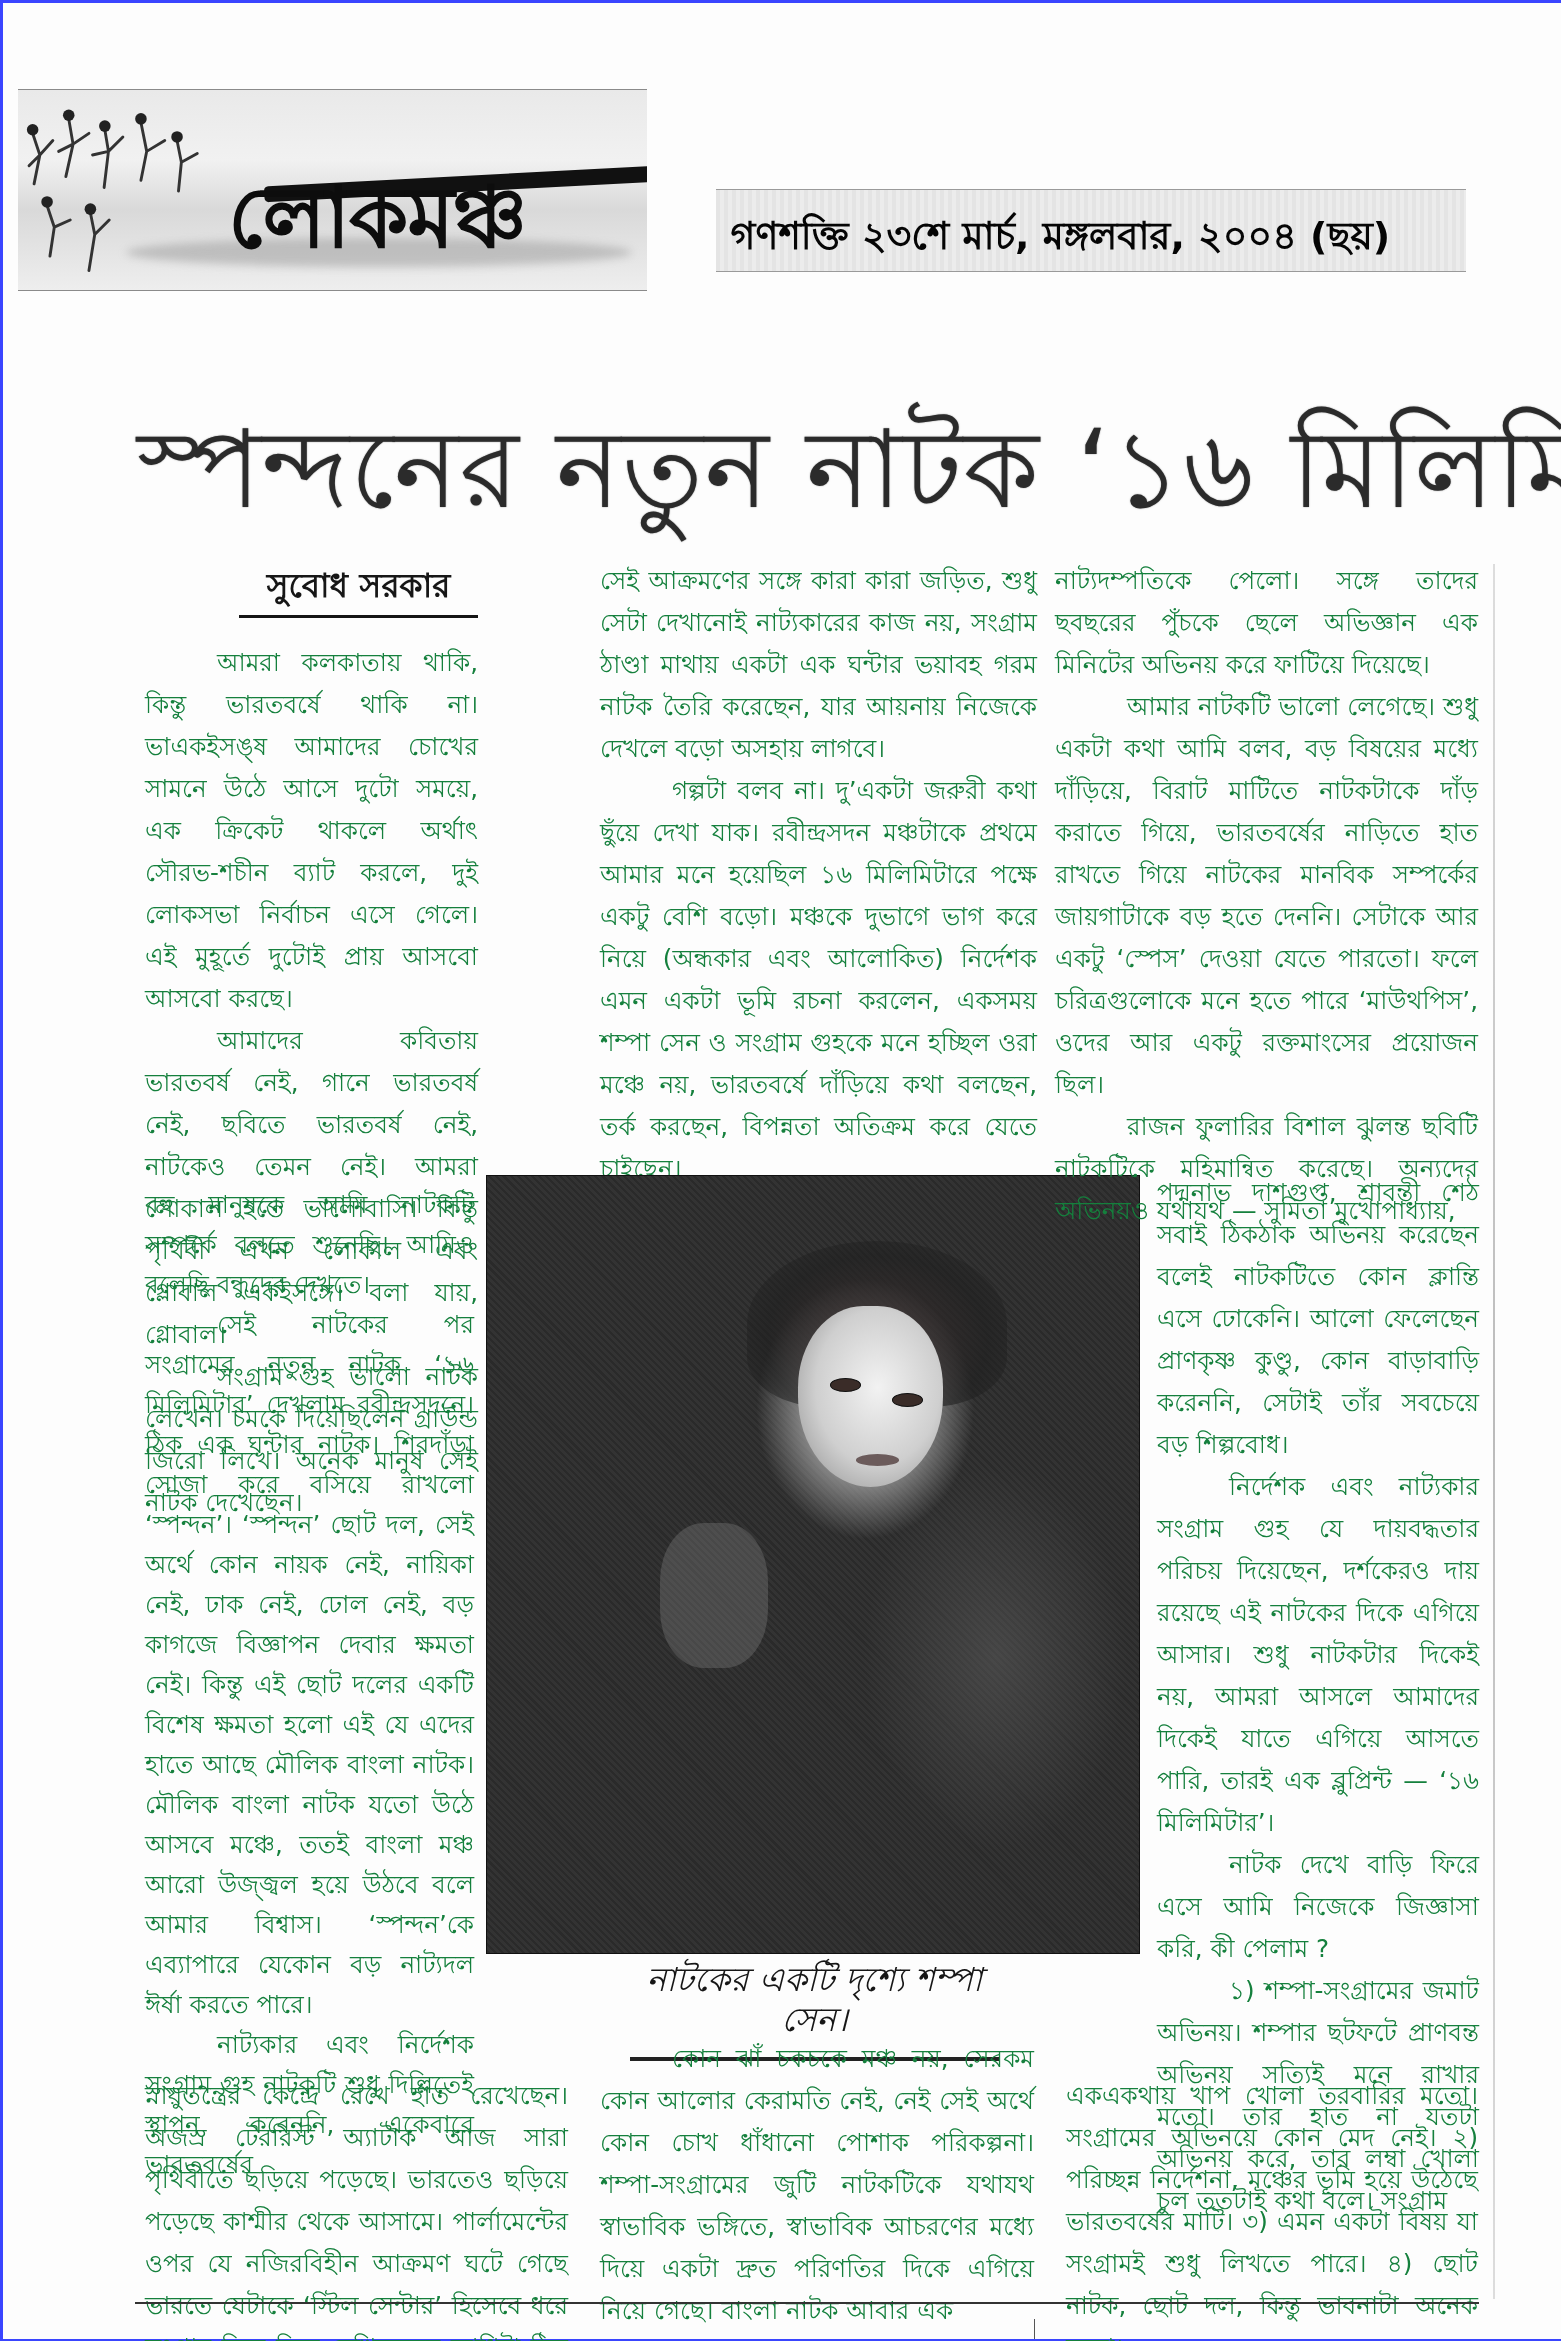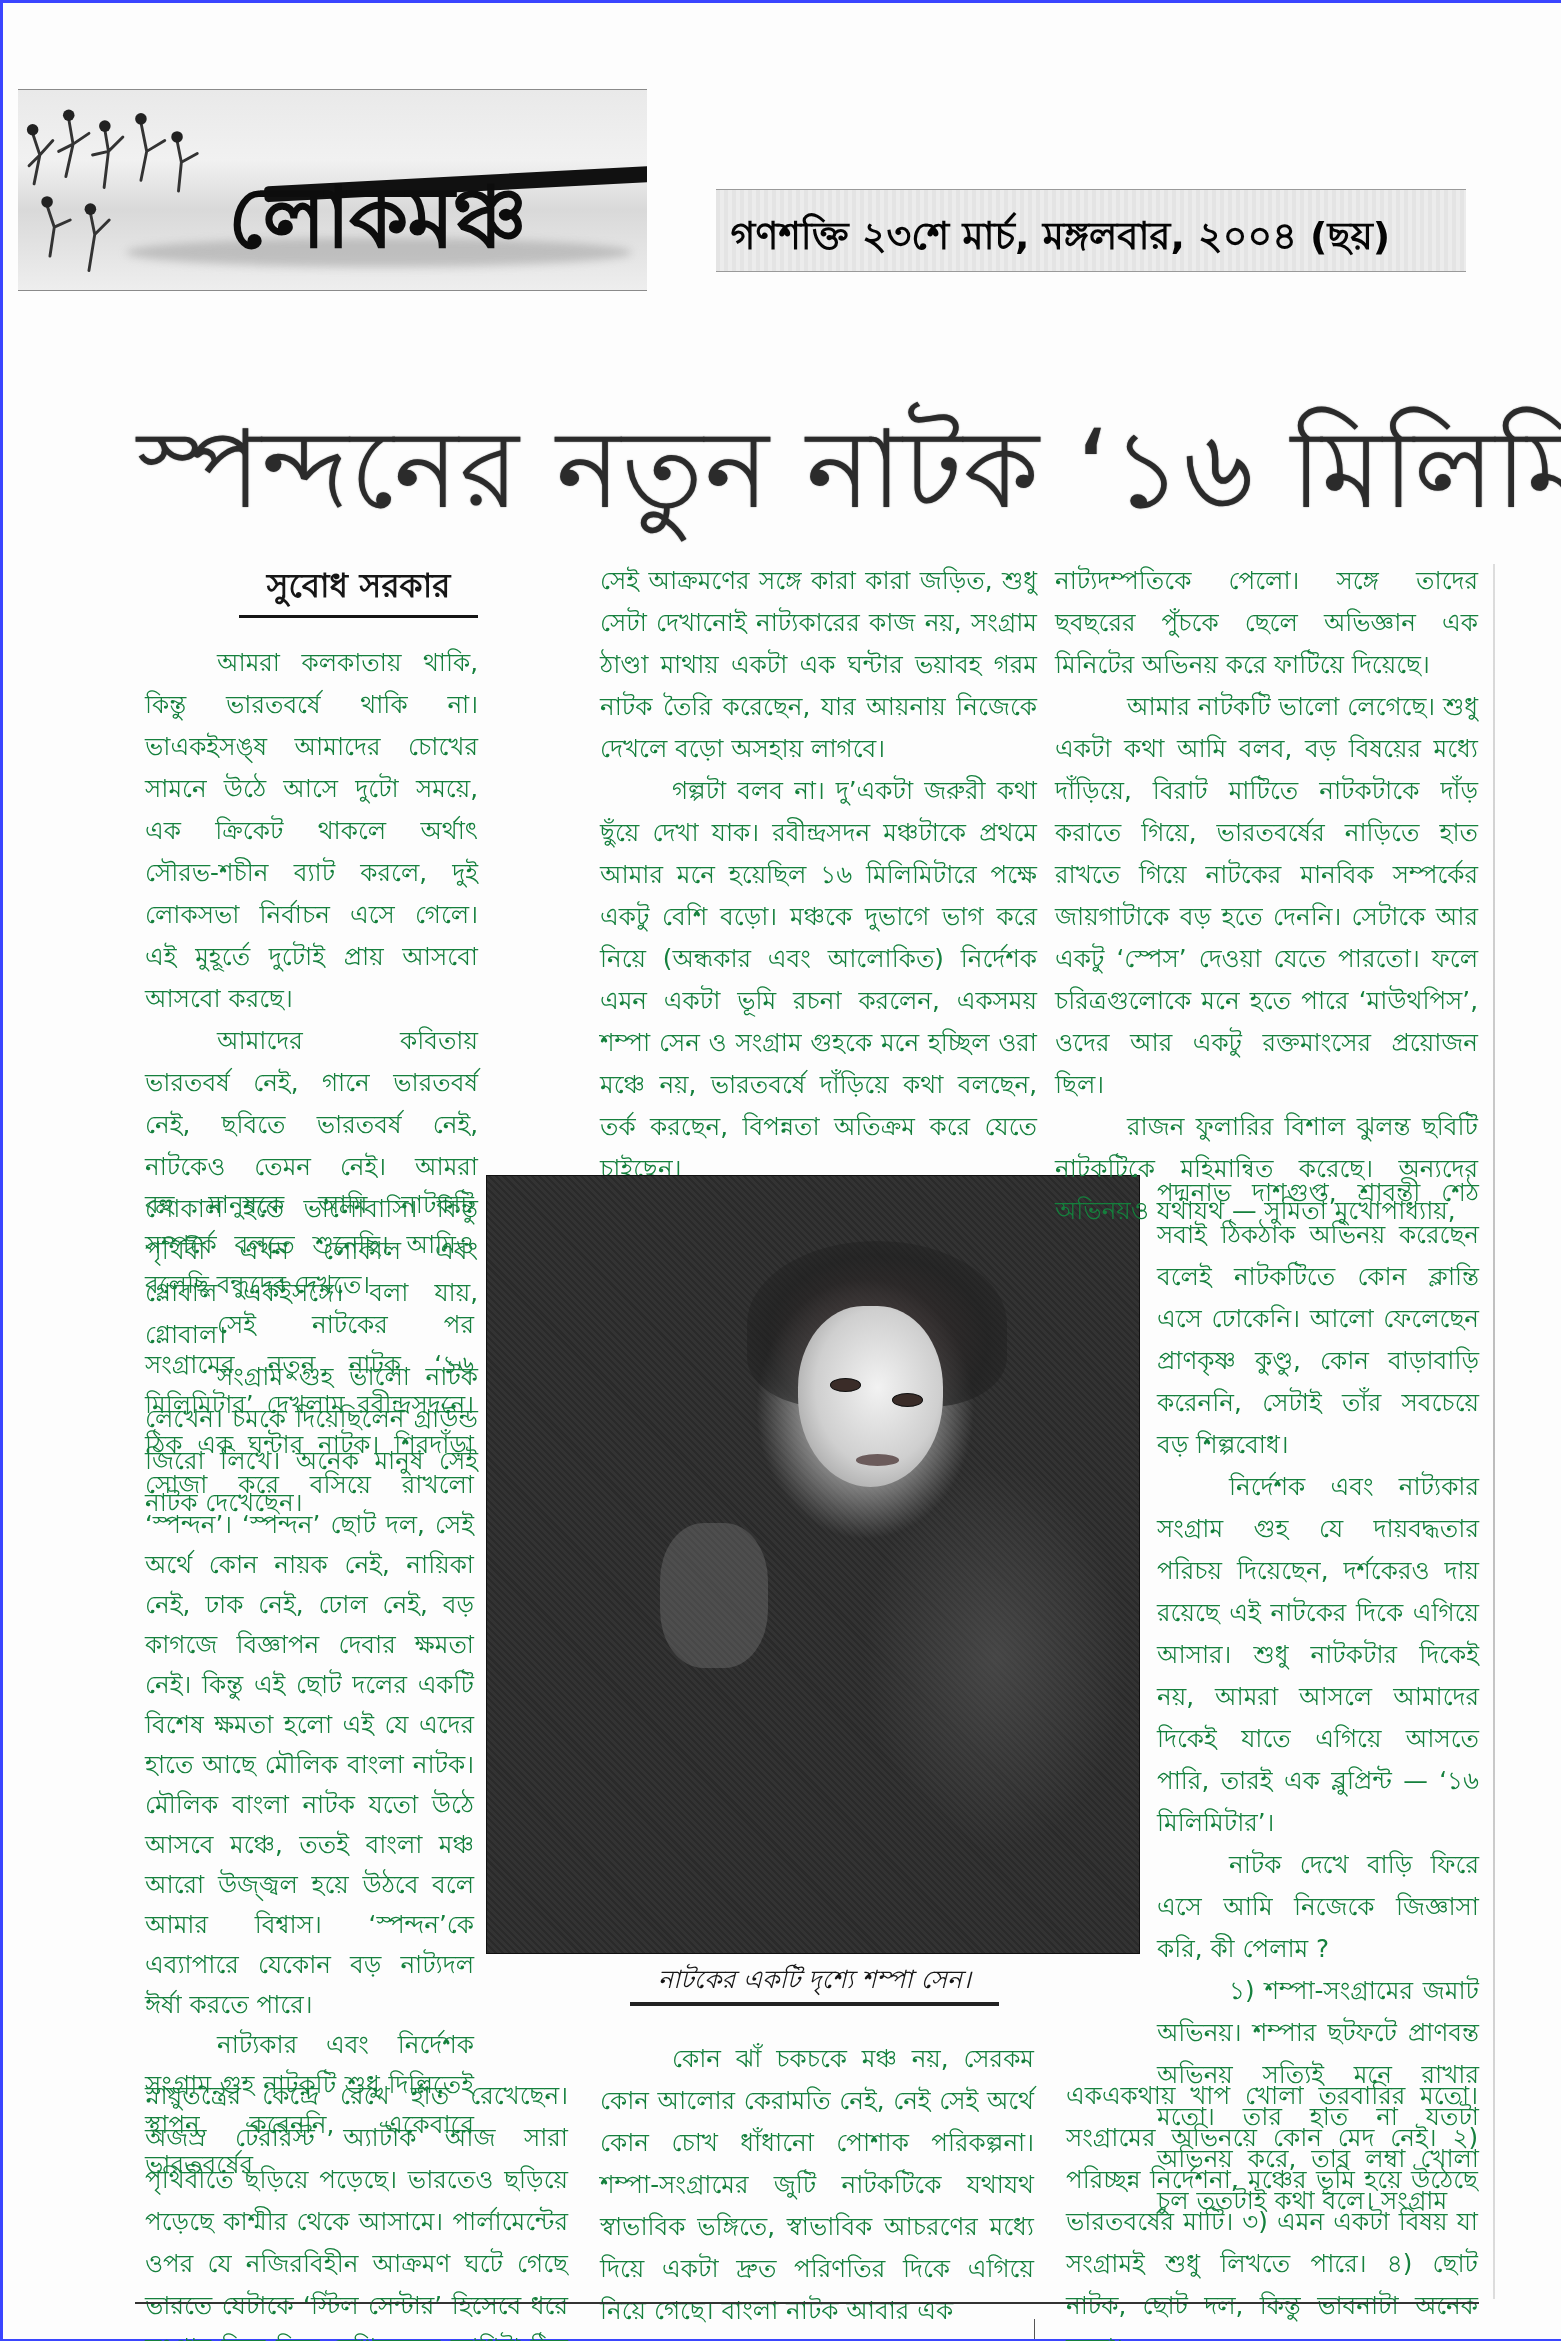--- a/index.html
+++ b/index.html
@@ -100,22 +100,22 @@
   .photo-lips {
     position: absolute; left: 369px; top: 278px; width: 43px; height: 11.6px;
     border-radius: 50%; background: #6b5b5b;
   }
   .photo-hand {
     position: absolute; left: 173px; top: 347px; width: 108px; height: 145px;
     border-radius: 40%; background: rgba(130,130,130,0.35);
   }
   .caption {
     position: absolute; left: 630px; top: 1960px; width: 369px;
-    font-size: 25px; font-style: italic; line-height: 40px; text-align: center;
-    border-bottom: 4.3px solid #222; padding-bottom: 2px;
+    font-size: 33px; font-style: italic; line-height: 40px; text-align: center;
+    border-bottom: 4.3px solid #222; padding-bottom: 17px;
   }
   .bottom-rule {
     position: absolute; left: 135px; top: 2302px; width: 1344px; height: 2.2px; background: #333;
   }
   .bottom-tick {
     position: absolute; left: 1034px; top: 2319px; width: 1.4px; height: 20px; background: #555;
   }
   .right-edge-shadow {
     position: absolute; left: 1493px; top: 564px; width: 2.2px; height: 1735px;
     background: linear-gradient(180deg, #ddd, #bbb 50%, #ddd);

